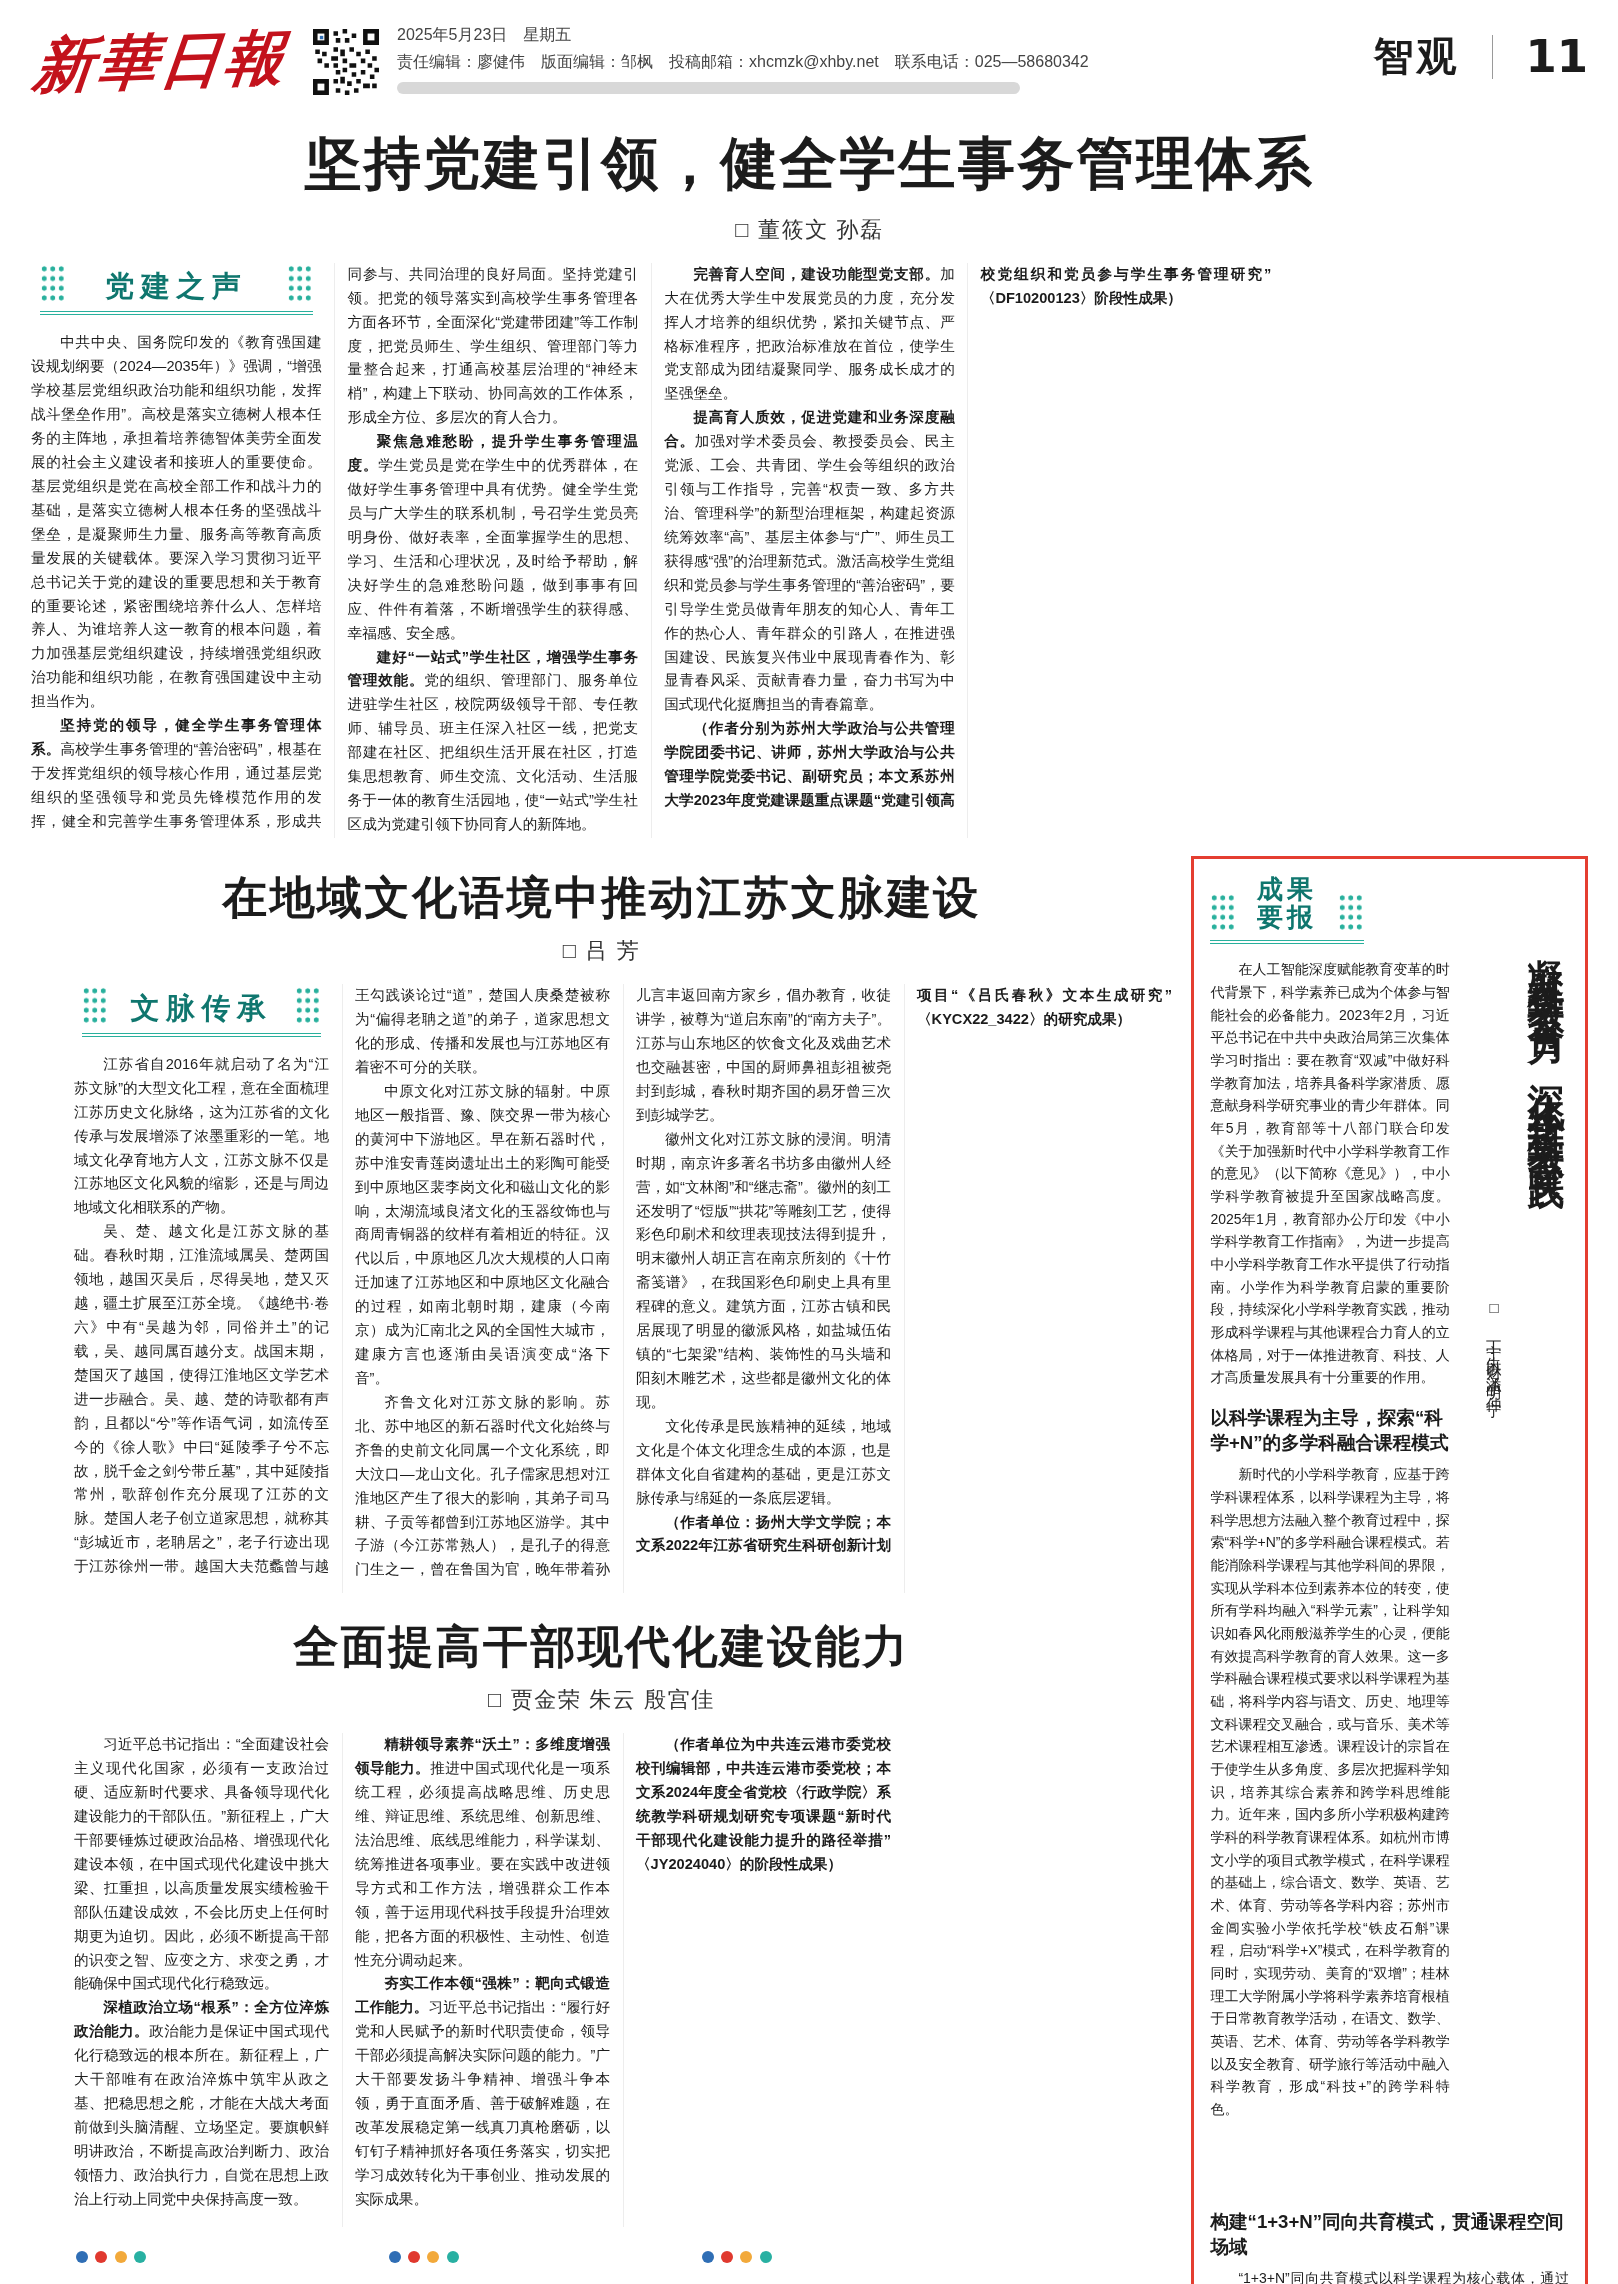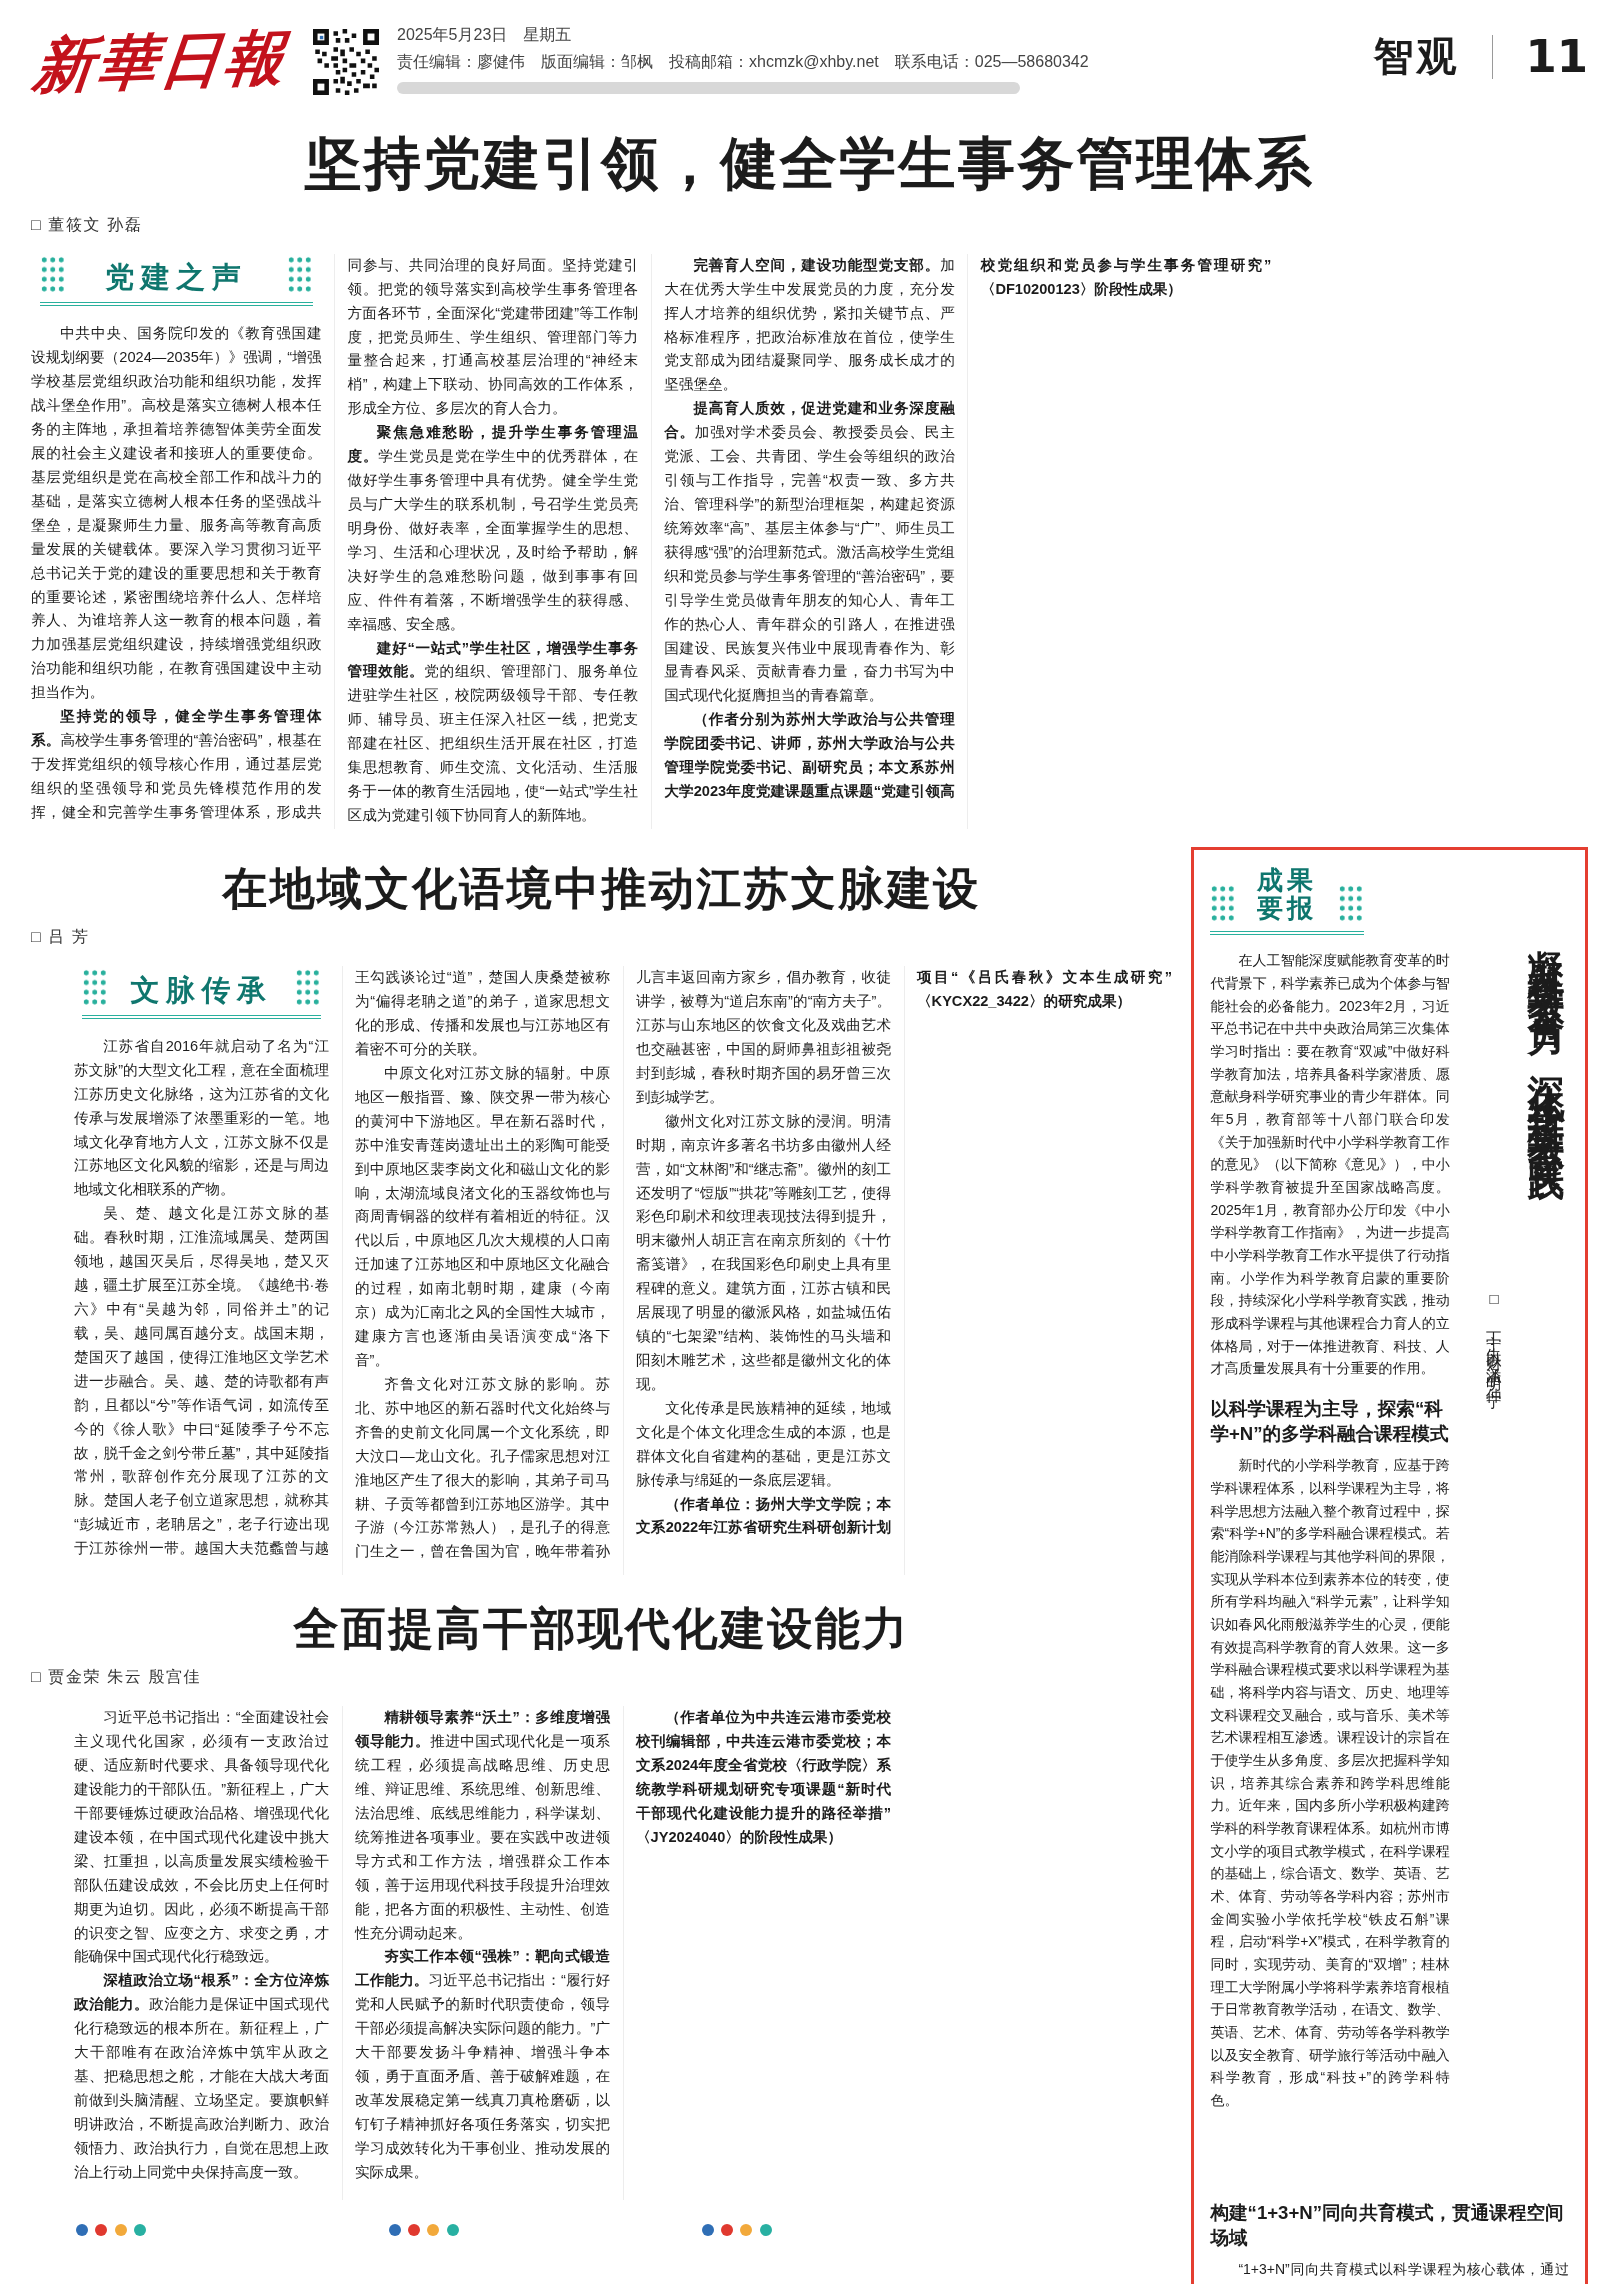--- a/index.html
+++ b/index.html
@@ -16,21 +16,21 @@
   .mast-info { font-size:16px; color:#444; line-height:1.7; padding-bottom:1.6px; }
   .gray-bar { width:623px; height:12px; background:#d8d8d8; border-radius:6.5px; margin-top:6.5px; }
   .mast-right { display:flex; align-items:center; gap:32px; padding-bottom:11.3px;text-align:right; }
   .section-name { font-size:40px; font-weight:900; letter-spacing:3.2px; }
   .vline { width:1.6px; height:44px; background:#9a9a9a; display:inline-block; }
   .page-no { font-size:45px; font-weight:700; font-family:"DejaVu Sans",sans-serif; }
 
   
   h1.headline { font-size:57px; font-weight:900; text-align:center; letter-spacing:2.4px; margin:23px 0 11.3px; }
   h2.headline { font-size:45px; font-weight:900; text-align:center; letter-spacing:2.4px; margin:24px 0 6.5px; }
-  .byline { font-size:16px; color:#333; margin:8px 0 18px; letter-spacing:1.6px; }
+  .byline { text-align:center; font-size:22px; color:#333; margin:8px 0 18px; letter-spacing:1.6px; }
   .cols { column-gap:26px; column-fill:auto; column-rule:0.8px solid #ededed; }
   .cols5 { column-count:5; height:575px; }
   .cols4 { column-count:4;margin-left:43px; }
   .a2 .cols { height:609px; }
   .a3 .cols { height:494px; }
   .cols p { font-size:14.6px; line-height:1.64; text-align:justify; text-indent:2em; }
   .cols p strong, .boxp strong { font-weight:700; }
   .attr { font-weight:700; }
 
   

